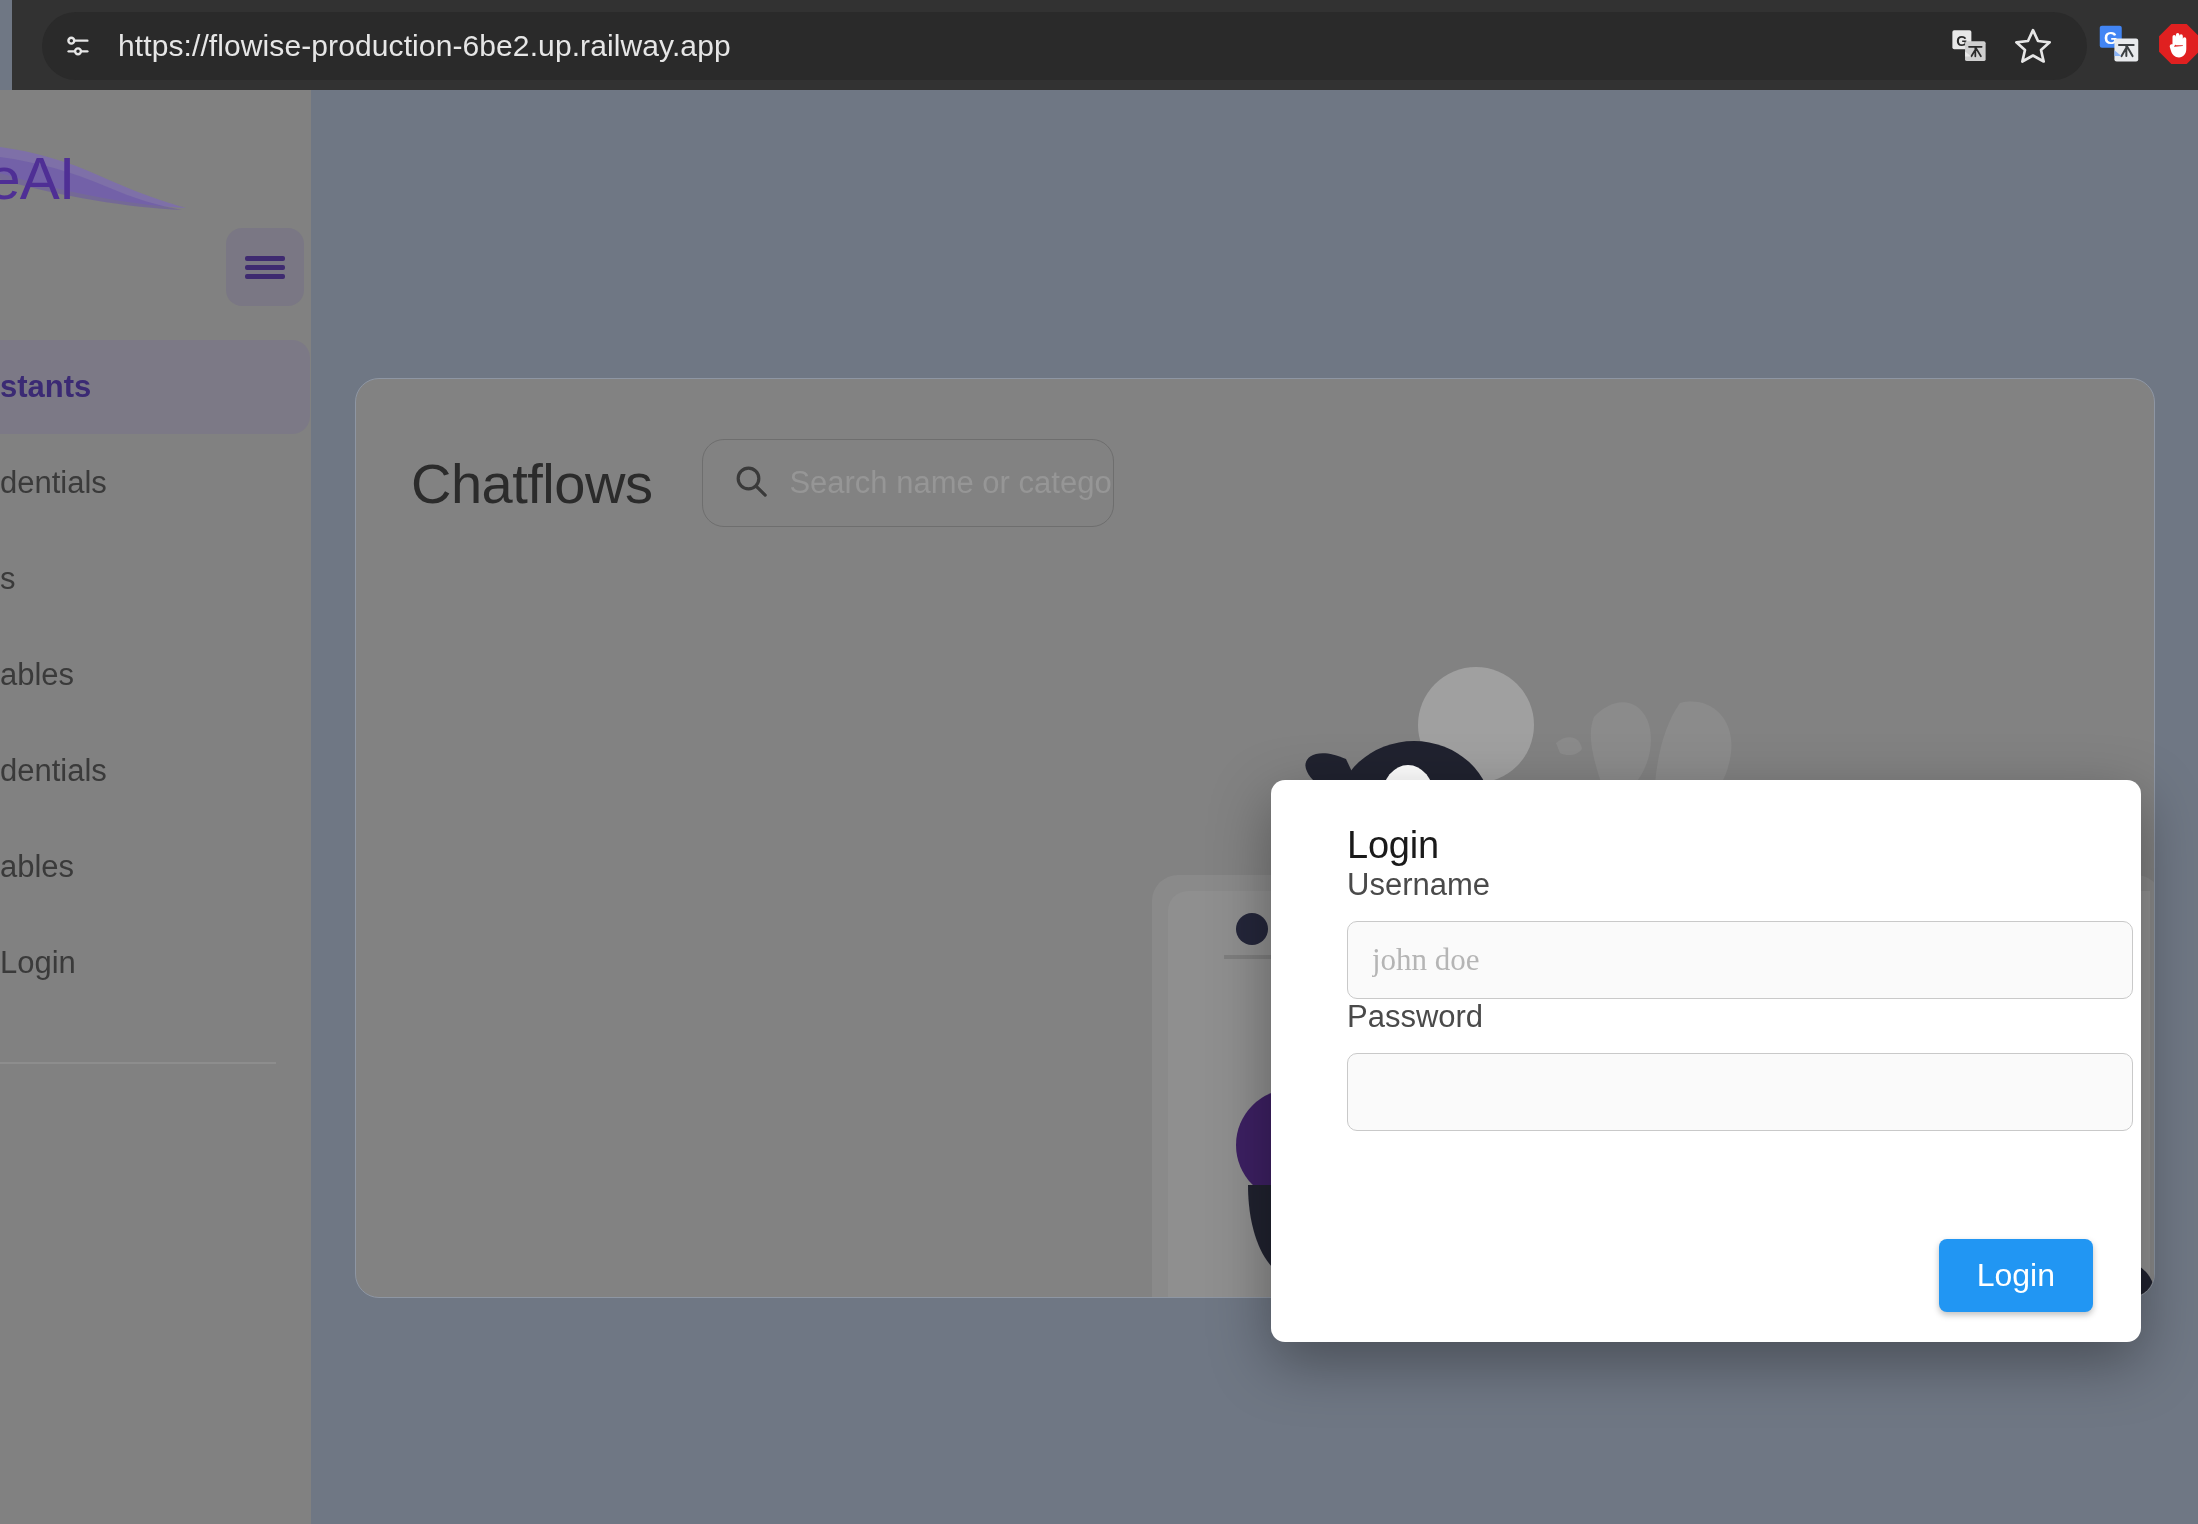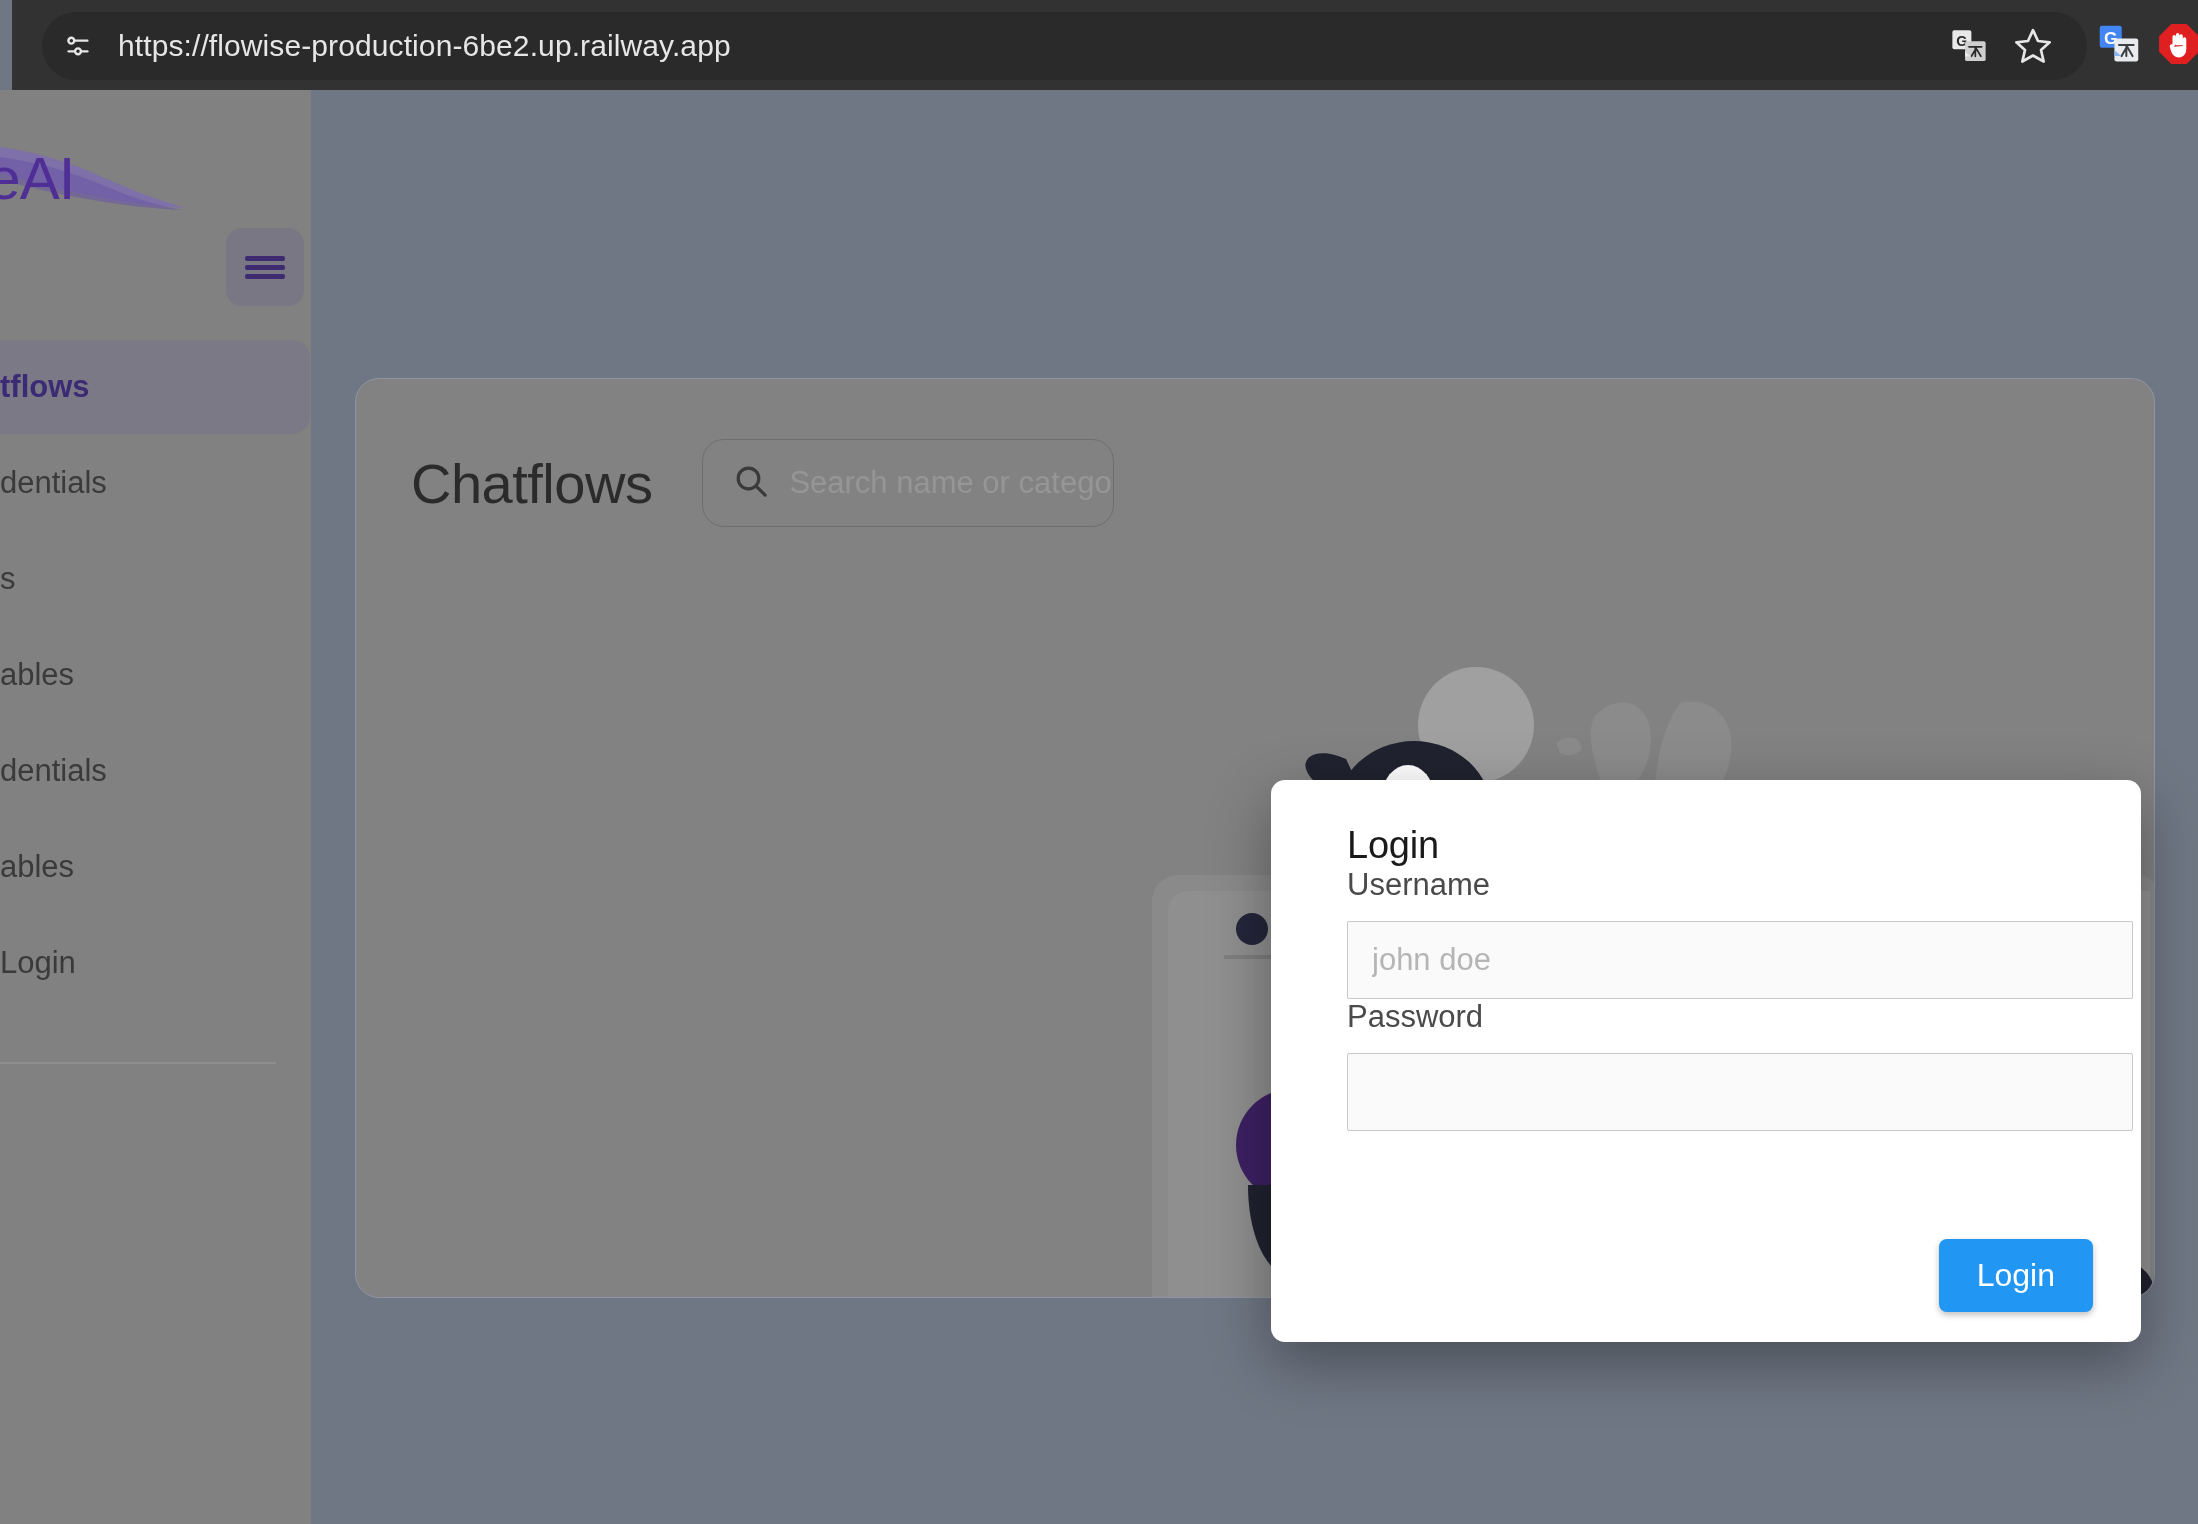--- a/index.html
+++ b/index.html
@@ -160,26 +160,26 @@
     font-size: 38px; color: #1a1a1a; font-weight: 400;
     letter-spacing: -0.2px;
   }
   .field-label {
     font-size: 31px; color: #4a4a4a; font-weight: 400;
   }
   .field-input {
     margin-top: 18px;
     width: 786px; height: 78px;
     border: 1px solid #c9c9c9;
-    border-radius: 2px;
+    border-radius: 10px;
     background: #fafafa;
     font-size: 31px; color: #333;
     padding: 0 24px;
     outline: none;
-    font-family: Liberation Sans, sans-serif;
+    font-family: Liberation Serif, serif;
   }
   .field-input::placeholder { color: #b5b5b5; }
   #dialog-actions {
     position: absolute; right: 48px; bottom: 30px;
   }
   #login-submit {
     background: #2196f3;
     color: #fff;
     border: none;
     border-radius: 8px;
@@ -255,21 +255,21 @@
     <div id="menu-toggle">
       <div>
         <div class="burger-line"></div>
         <div class="burger-line"></div>
         <div class="burger-line"></div>
       </div>
     </div>
 
     <div id="nav">
       <div class="nav-item active">
-        <span>tflows</span>
+        <span>stants</span>
       </div>
       <div class="nav-item">
         <span>dentials</span>
       </div>
       <div class="nav-item">
         <span>s</span>
       </div>
       <div class="nav-item">
         <span>ables</span>
       </div>

